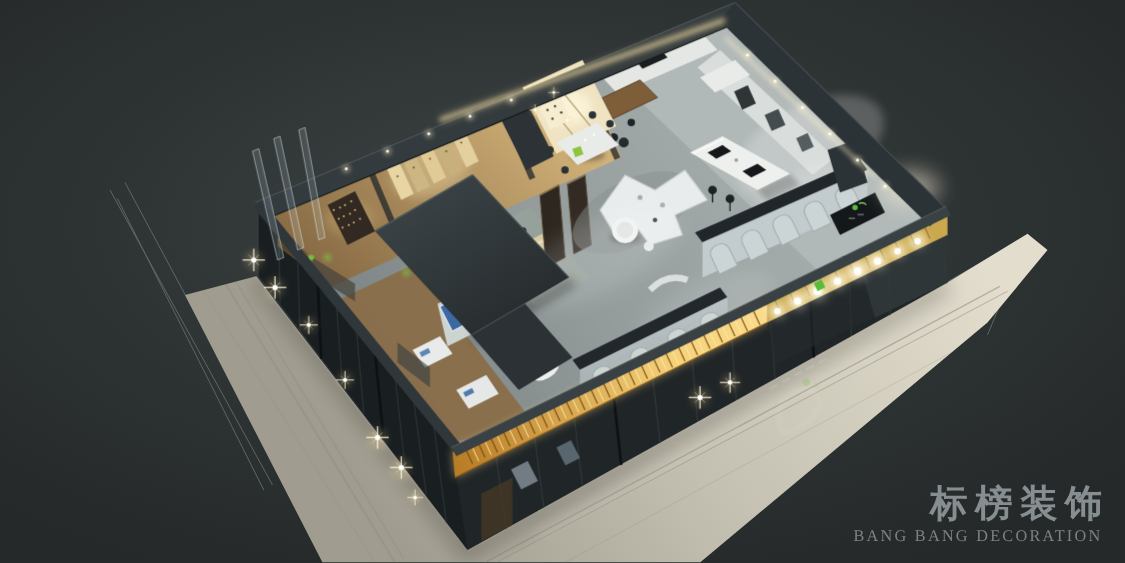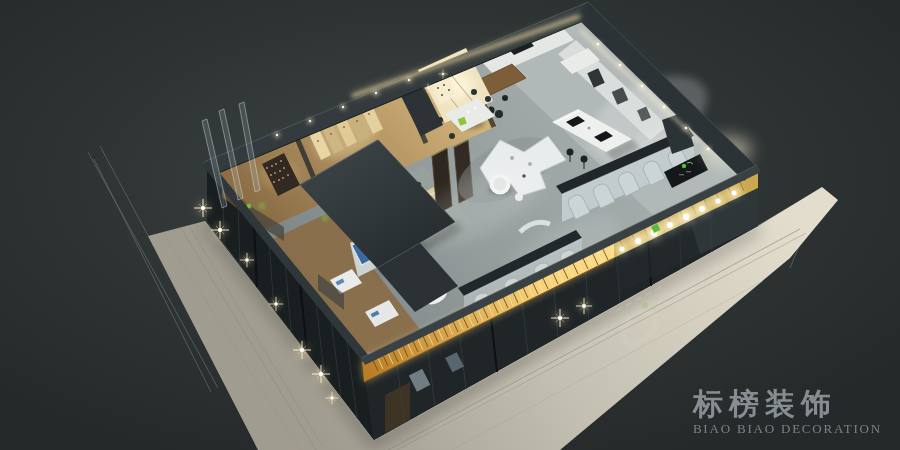--- a/index.html
+++ b/index.html
@@ -5,21 +5,21 @@
   :root{
     --background:#262a2b; --watermark-text:#878e91; --watermark-sub:#7b8286;
   }
   html,body{margin:0;padding:0;}
   body{
     width:900px;height:450px;overflow:hidden;position:relative;
     background:var(--background);
     font-family:"Liberation Sans", sans-serif;
   }
   #stage{position:absolute;inset:0;}
-  .wm{position:absolute;right:18px;bottom:13px;text-align:left;user-select:none;}
+  .wm{position:absolute;right:18px;bottom:13px;text-align:right;user-select:none;}
   .wm-cn{
     font-family:"DejaVu Sans", sans-serif;font-weight:bold;font-size:30px;line-height:1.05;
     color:var(--watermark-text);letter-spacing:6px;margin-right:-6px;
   }
   .wm-en{
     font-family:"Liberation Serif", serif;font-size:13px;line-height:1.2;
     color:var(--watermark-sub);letter-spacing:1.8px;margin-top:2px;margin-right:0px;
   }
 </style>
 </head>
@@ -484,15 +484,15 @@
     <use href="#spark" transform="translate(584,306) scale(0.9)"></use>
     <use href="#spark" transform="translate(428,88) scale(0.5)"></use>
     <use href="#spark" transform="translate(443,74) scale(0.5)"></use>
     <use href="#spark" transform="translate(454,96) scale(0.45)"></use>
   </g>
 </svg>
 
 
 <div class="wm">
   <div class="wm-cn">标榜装饰</div>
-  <div class="wm-en">BIAO BIAO DECORATION</div>
+  <div class="wm-en">BANG BANG DECORATION</div>
 </div>
 </div>
 
 </body></html>

